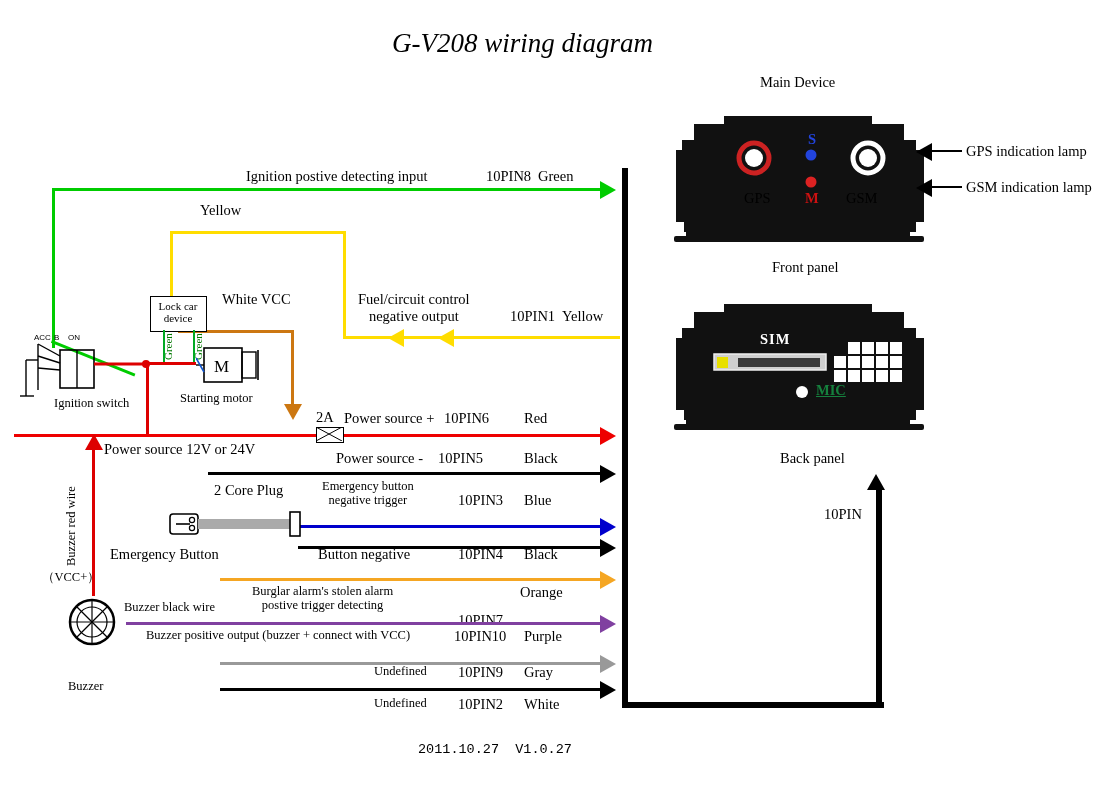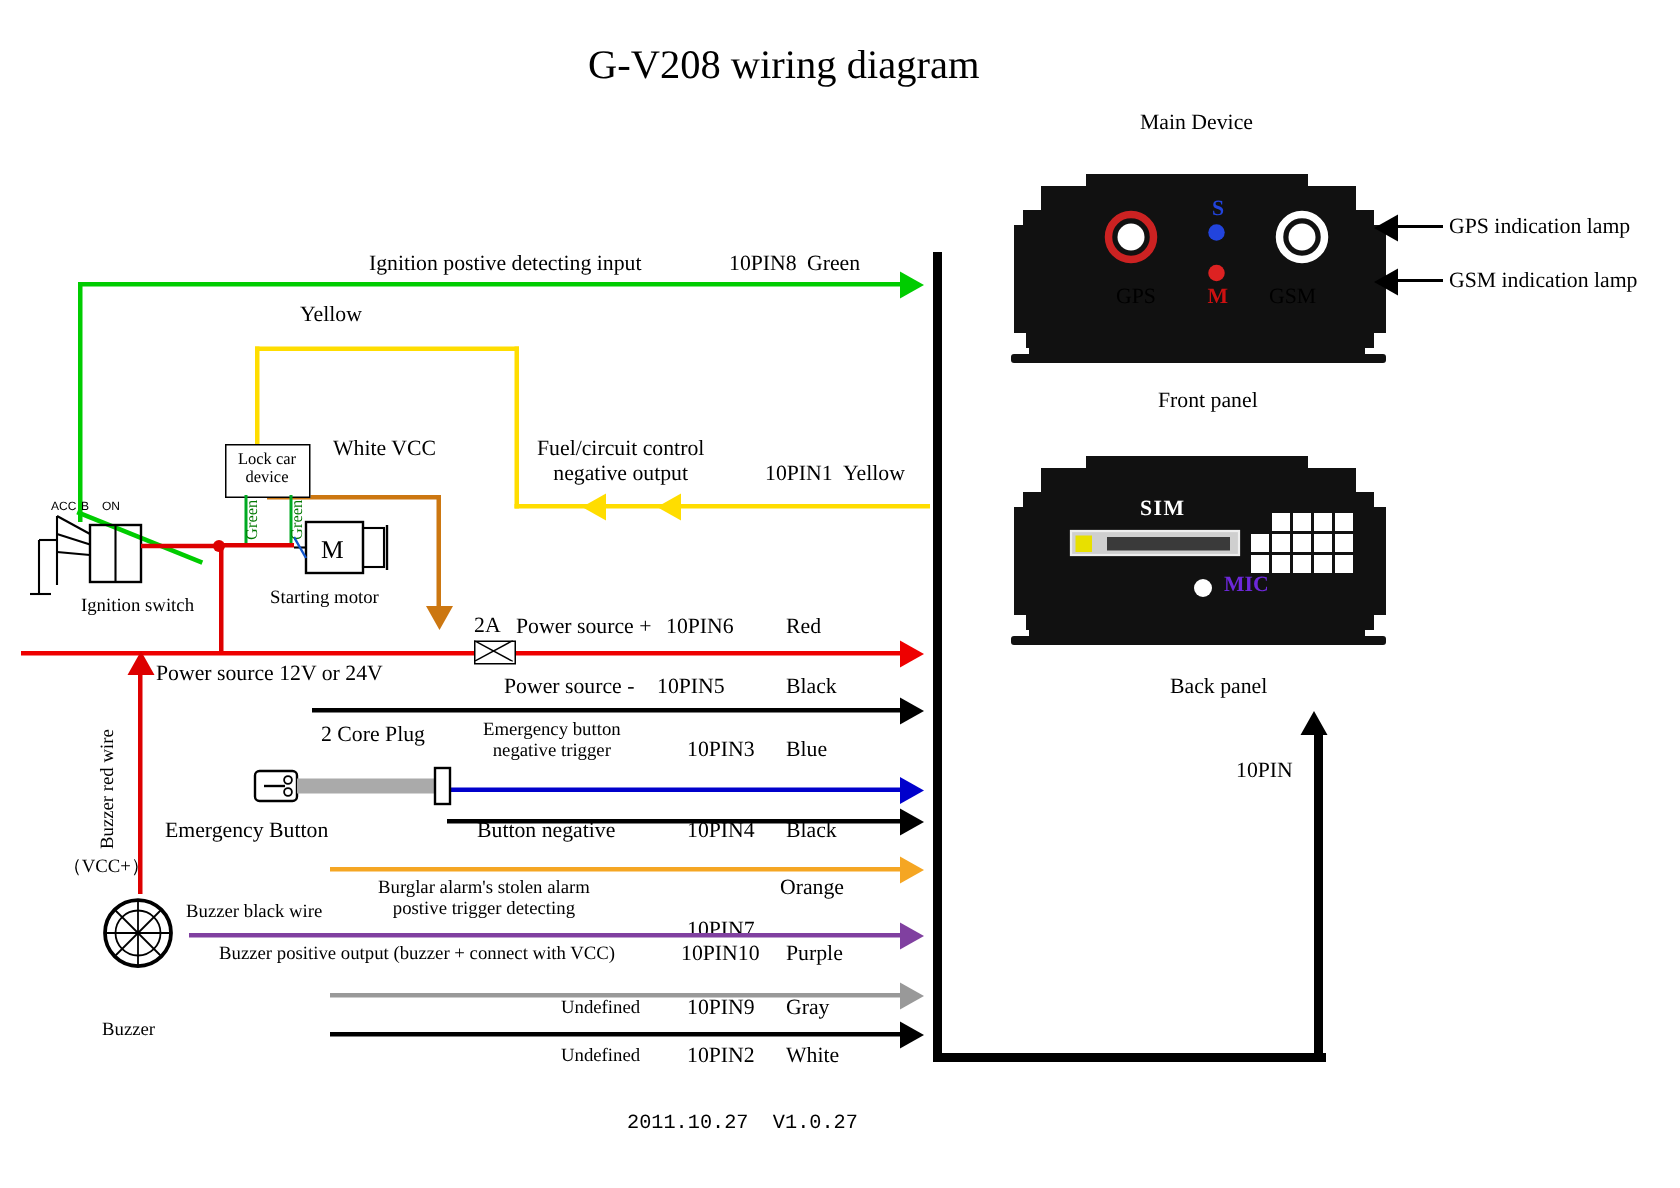--- a/index.html
+++ b/index.html
@@ -15,20 +15,21 @@
     font-family: "Liberation Serif", serif;
     color: #000000;
     overflow: hidden;
   }
   .abs { position: absolute; }
   .txt { white-space: pre; line-height: 1.15; }
   .title {
     font-size: 27px;
     font-family: "Liberation Serif", serif;
     color: #000;
+    font-style: italic;
   }
   .lbl { font-size: 14.5px; }
   .lbl-sm { font-size: 12.5px; }
   .lbl-xs { font-size: 11px; }
   .pin { font-size: 14.5px; }
   .mono { font-family: "Liberation Mono", monospace; }
 
   
   .arrow-r {
     position: absolute;
@@ -125,21 +126,21 @@
       <rect x="162" y="72" width="12" height="12"></rect>
       <rect x="176" y="72" width="12" height="12"></rect>
       <rect x="190" y="72" width="12" height="12"></rect>
       <rect x="204" y="72" width="12" height="12"></rect>
       <rect x="218" y="72" width="12" height="12"></rect>
     </g>
 
     <circle cx="130" cy="94" r="6" fill="#ffffff"></circle>
   </svg>
   <div class="abs txt lbl" style="left:760px; top:331px; color:#ffffff; font-weight:bold; letter-spacing:1px;">SIM</div>
-  <div class="abs txt lbl" style="left:816px; top:382px; color:#6d28d9; font-weight:bold;">MIC</div>
+  <div class="abs txt lbl" style="left:816px; top:382px; color:#15803d; font-weight:bold;text-decoration:underline;">MIC</div>
   <div class="abs txt lbl" style="left:780px; top:450px;">Back panel</div>
 
   <div class="abs" style="left:622px; top:168px; width:6px; height:540px; background:#000;"></div>
   <div class="abs" style="left:622px; top:702px; width:262px; height:6px; background:#000;"></div>
   <div class="abs" style="left:876px; top:490px; width:6px; height:215px; background:#000;"></div>
   <div class="arrow-u" style="left:867px; top:474px;"></div>
   <div class="abs txt lbl" style="left:824px; top:506px;">10PIN</div>
 
   <div class="abs" style="left:52px; top:188px; width:552px; height:3px; background:#00cc00;"></div>
   <div class="abs" style="left:52px; top:188px; width:3px; height:160px; background:#00cc00;"></div>

